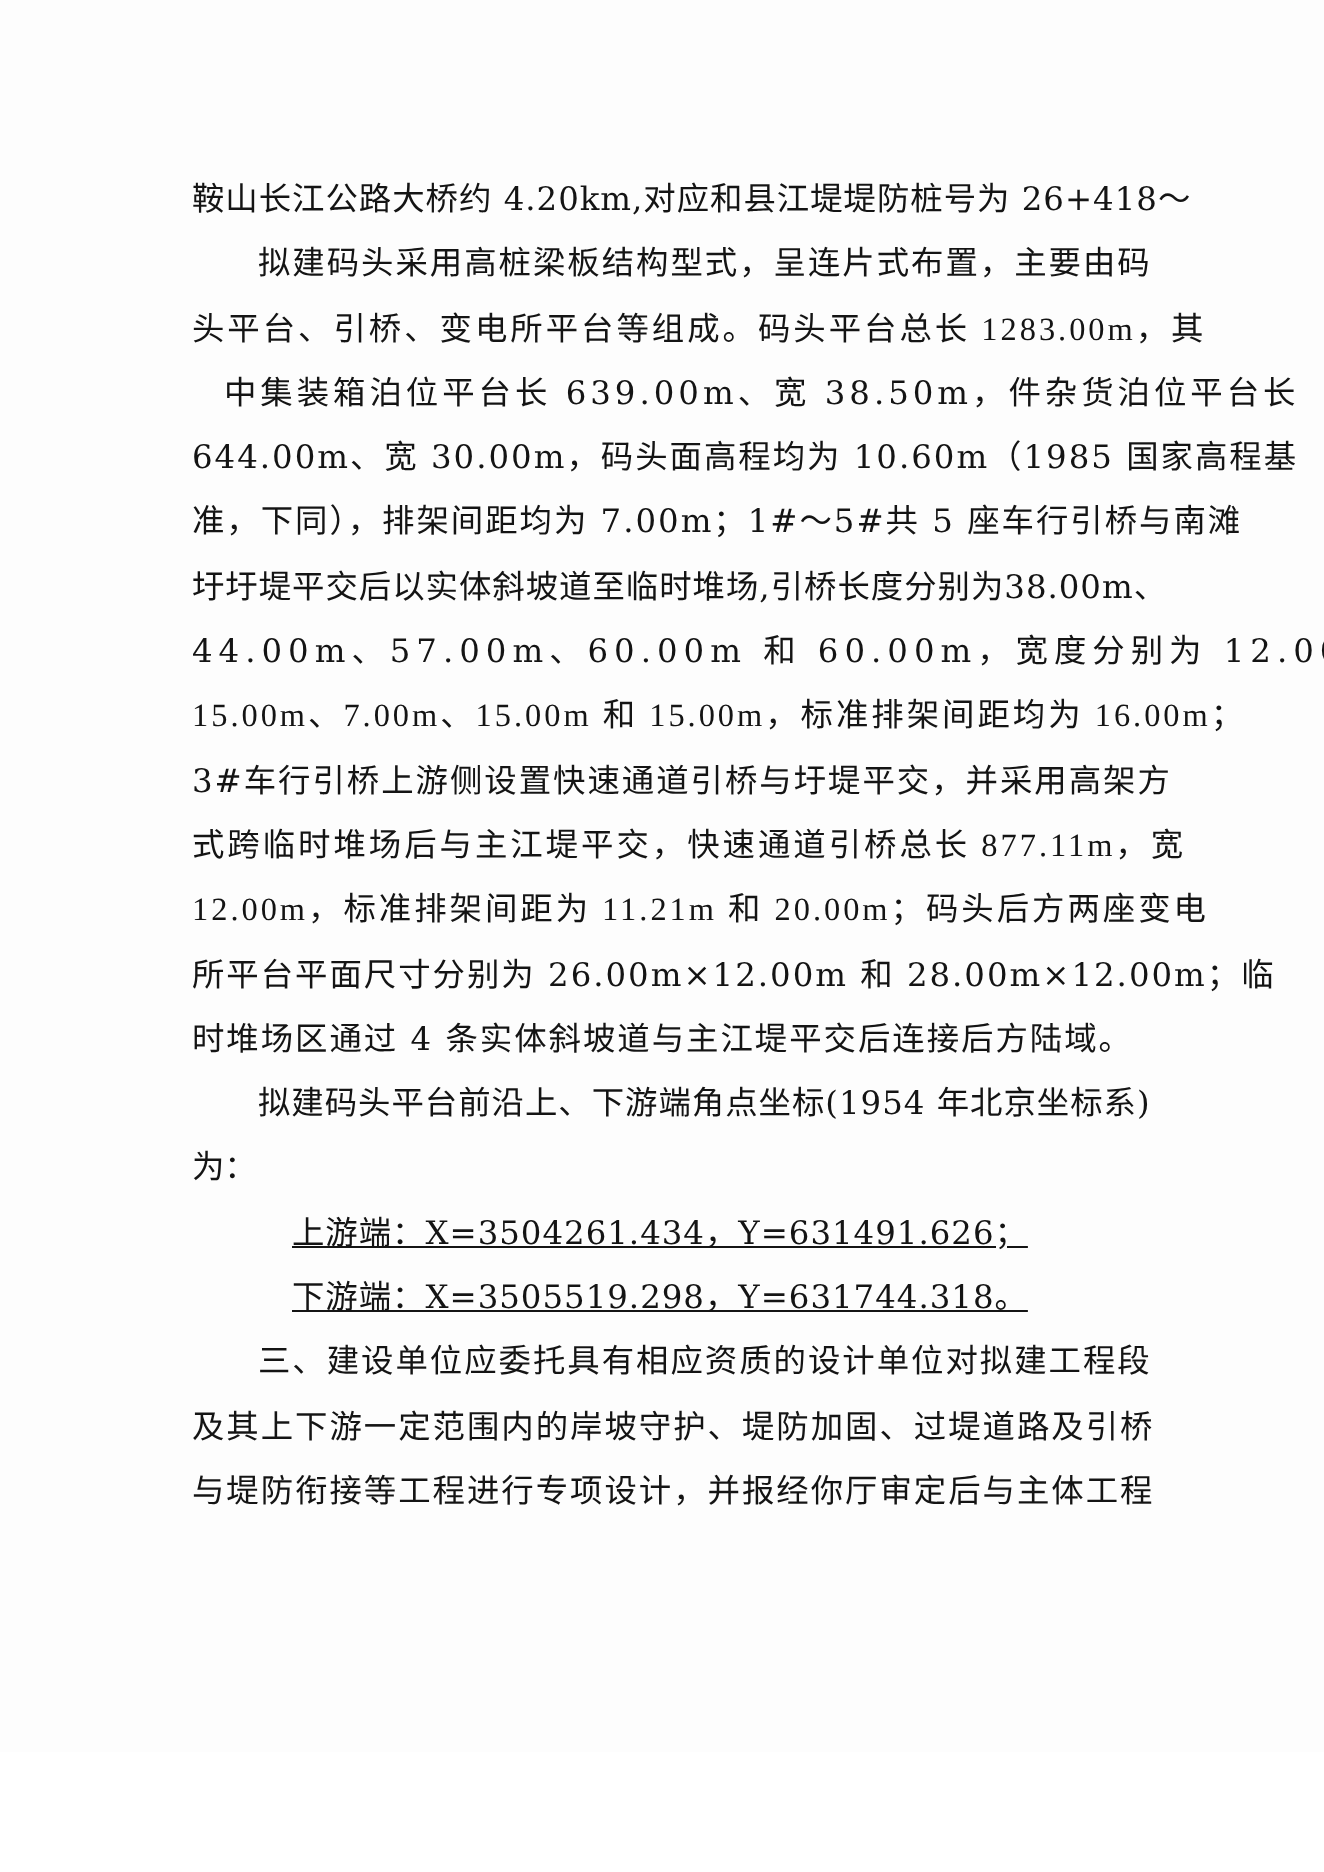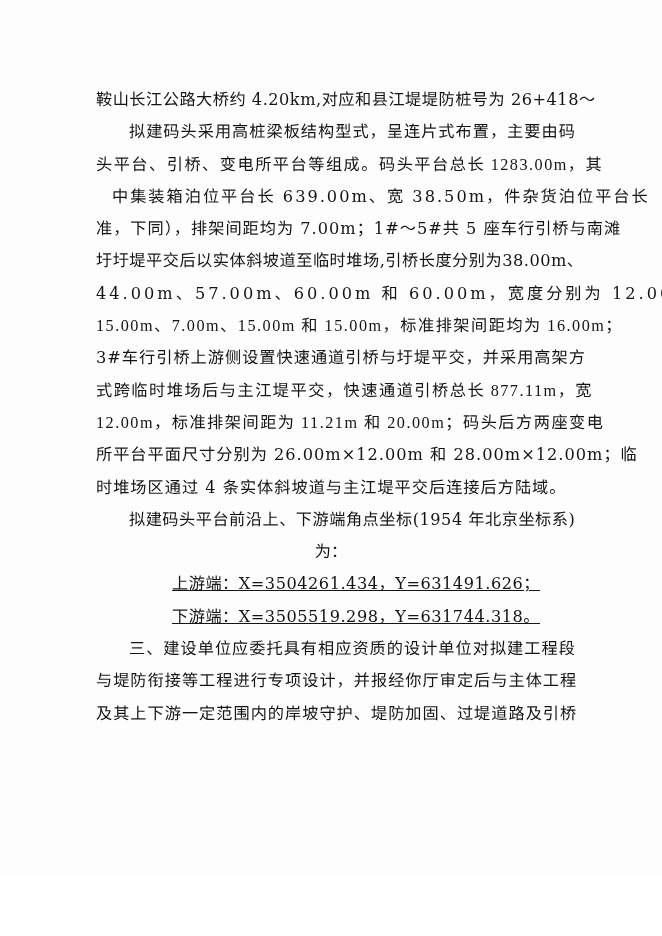--- a/index.html
+++ b/index.html
@@ -12,21 +12,20 @@
     font-family: "DejaVu Serif", "Liberation Serif", serif;
   }
   #page {
     position: relative;
     width: 662px;
     height: 876px;
     background: #84cc16;
     overflow: hidden;
     
     box-sizing: border-box;
-    text-align: center;
   }
   
   #scan-tint {
     position: absolute;
     inset: 0;
     background: #fdfdfd;
     pointer-events: none;
   }
   #text-body {
     position: absolute;
@@ -61,34 +60,35 @@
 <div id="page">
   <div id="scan-tint"></div>
 
   <div id="text-body">
 
     <div class="line t05">鞍山长江公路大桥约 4.20km,对应和县江堤堤防桩号为 26+418～</div>
 
     <div class="line t1 indent1">拟建码头采用高桩梁板结构型式，呈连片式布置，主要由码</div>
     <div class="line t15">头平台、引桥、变电所平台等组成。码头平台总长 1283.00m，其</div>
     <div class="line t2">中集装箱泊位平台长 639.00m、宽 38.50m，件杂货泊位平台长</div>
+    <div class="line t1">644.00m、宽 30.00m，码头面高程均为 10.60m（1985 国家高程基</div>
     <div class="line t1">准，下同），排架间距均为 7.00m；1#～5#共 5 座车行引桥与南滩</div>
     <div class="line t05">圩圩堤平交后以实体斜坡道至临时堆场,引桥长度分别为38.00m、</div>
     <div class="line t3">44.00m、57.00m、60.00m 和 60.00m，宽度分别为 12.00m、</div>
     <div class="line t15">15.00m、7.00m、15.00m 和 15.00m，标准排架间距均为 16.00m；</div>
     <div class="line t1">3#车行引桥上游侧设置快速通道引桥与圩堤平交，并采用高架方</div>
     <div class="line t15">式跨临时堆场后与主江堤平交，快速通道引桥总长 877.11m，宽</div>
     <div class="line t15">12.00m，标准排架间距为 11.21m 和 20.00m；码头后方两座变电</div>
     <div class="line t1">所平台平面尺寸分别为 26.00m×12.00m 和 28.00m×12.00m；临</div>
     <div class="line t1">时堆场区通过 4 条实体斜坡道与主江堤平交后连接后方陆域。</div>
 
     <div class="line t05 indent1">拟建码头平台前沿上、下游端角点坐标(1954 年北京坐标系)</div>
     <div class="line t0">为：</div>
 
     <div class="line t05 indent3">上游端：X=3504261.434，Y=631491.626；</div>
     <div class="line t05 indent3">下游端：X=3505519.298，Y=631744.318。</div>
 
     <div class="line t1 indent1">三、建设单位应委托具有相应资质的设计单位对拟建工程段</div>
+    <div class="line t1">及其上下游一定范围内的岸坡守护、堤防加固、过堤道路及引桥</div>
     <div class="line t1">与堤防衔接等工程进行专项设计，并报经你厅审定后与主体工程</div>
-    <div class="line t1">及其上下游一定范围内的岸坡守护、堤防加固、过堤道路及引桥</div>
 
   </div>
 </div>
 
 </body></html>

